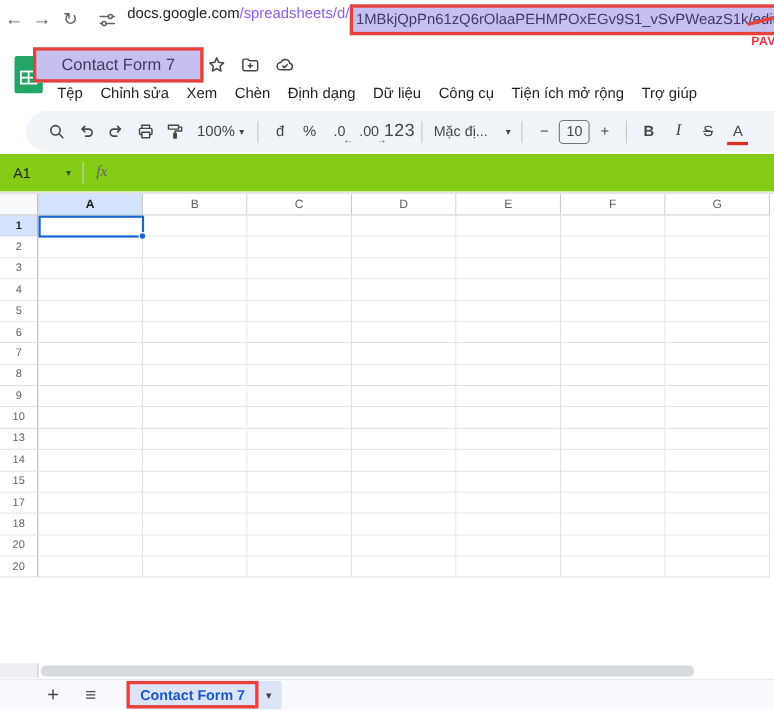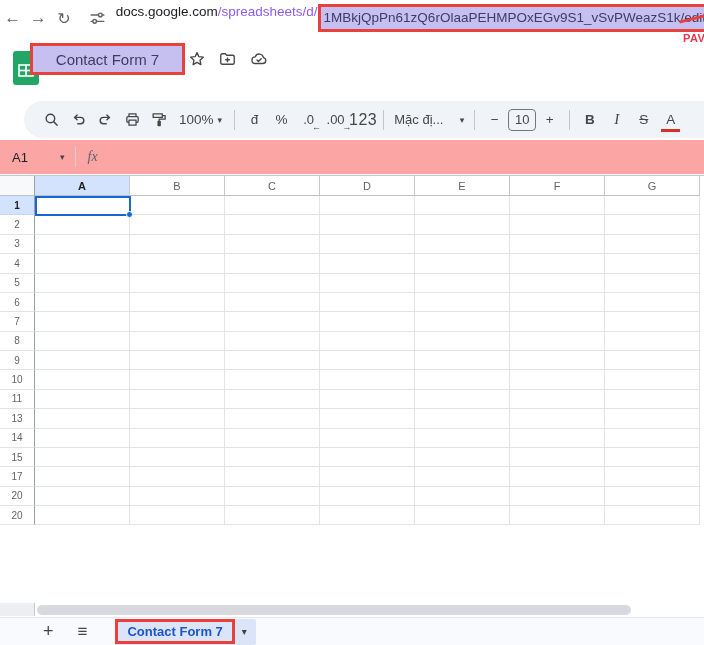--- a/index.html
+++ b/index.html
@@ -83,21 +83,21 @@
   }
   .b-bold { font-weight:bold; }
   .b-italic { font-style:italic; font-family:"Liberation Serif", serif; font-size:15px; }
   .b-strike { text-decoration:line-through; }
   .b-color { position:relative; font-size:13.5px; }
   .b-color .bar { position:absolute; left:4px; right:4px; bottom:2px; height:3px; background:#d93025; }
 
   
   .formula-bar {
     position:absolute; top:140px; left:0; width:704px; height:34px;
-    display:flex; align-items:center; background:#fca5a5;
+    display:flex; align-items:center; background:#84cc16;
   }
   .name-box { width:60px; padding-left:12px; font-size:13px; color:#202124; cursor:pointer; }
   .name-caret { font-size:9px; color:#444746; margin-right:10px; cursor:pointer; }
   .fb-sep { width:1px; height:20px; background:#d0d3d6; margin-right:12px; }
   .fx { font-family:"Liberation Serif", serif; font-style:italic; font-size:14px; color:#5f6368; }
 
   
   .grid {
     position:absolute; top:175px; left:0; width:704px; height:428px;
     border-top:1px solid #c7cacd; overflow:hidden; background:#fff;
@@ -212,20 +212,31 @@
         <path d="M12 10.5v5 M9.5 13h5"></path>
       </svg>
     </span>
     <span>
       <svg width="20" height="18" viewBox="0 0 24 24" fill="none" stroke="#444746" stroke-width="1.8" stroke-linecap="round" stroke-linejoin="round">
         <path d="M7 18h10a4 4 0 0 0 .9-7.9A5.6 5.6 0 0 0 7.1 9.1 4 4 0 0 0 7 18z"></path>
         <path d="M9.3 13.3l2 2 3.6-3.6"></path>
       </svg>
     </span>
   </div>
+  <div class="menu-bar">
+      <span class="menu-item">Tệp</span>
+      <span class="menu-item">Chỉnh sửa</span>
+      <span class="menu-item">Xem</span>
+      <span class="menu-item">Chèn</span>
+      <span class="menu-item">Định dạng</span>
+      <span class="menu-item">Dữ liệu</span>
+      <span class="menu-item">Công cụ</span>
+      <span class="menu-item">Tiện ích mở rộng</span>
+      <span class="menu-item">Trợ giúp</span>
+    </div>
 </div>
 
 <div class="toolbar">
   <span class="tb-btn">
     <svg width="17" height="17" viewBox="0 0 24 24" fill="none" stroke="#444746" stroke-width="2" stroke-linecap="round">
       <circle cx="10.5" cy="10.5" r="6"></circle>
         <line x1="15" y1="15" x2="20" y2="20"></line>
     </svg>
   </span>
   <span class="tb-btn">
@@ -401,30 +412,20 @@
         <div class="rowh">10</div>
         <div class="cell"></div>
         <div class="cell"></div>
         <div class="cell"></div>
         <div class="cell"></div>
         <div class="cell"></div>
         <div class="cell"></div>
         <div class="cell"></div>
       </div>
       <div class="grow">
-        <div class="rowh">11</div>
-        <div class="cell"></div>
-        <div class="cell"></div>
-        <div class="cell"></div>
-        <div class="cell"></div>
-        <div class="cell"></div>
-        <div class="cell"></div>
-        <div class="cell"></div>
-      </div>
-      <div class="grow">
         <div class="rowh">13</div>
         <div class="cell"></div>
         <div class="cell"></div>
         <div class="cell"></div>
         <div class="cell"></div>
         <div class="cell"></div>
         <div class="cell"></div>
         <div class="cell"></div>
       </div>
       <div class="grow">
@@ -442,20 +443,30 @@
         <div class="cell"></div>
         <div class="cell"></div>
         <div class="cell"></div>
         <div class="cell"></div>
         <div class="cell"></div>
         <div class="cell"></div>
         <div class="cell"></div>
       </div>
       <div class="grow">
         <div class="rowh">17</div>
+        <div class="cell"></div>
+        <div class="cell"></div>
+        <div class="cell"></div>
+        <div class="cell"></div>
+        <div class="cell"></div>
+        <div class="cell"></div>
+        <div class="cell"></div>
+      </div>
+      <div class="grow">
+        <div class="rowh">18</div>
         <div class="cell"></div>
         <div class="cell"></div>
         <div class="cell"></div>
         <div class="cell"></div>
         <div class="cell"></div>
         <div class="cell"></div>
         <div class="cell"></div>
       </div>
       <div class="grow">
         <div class="rowh">20</div>

